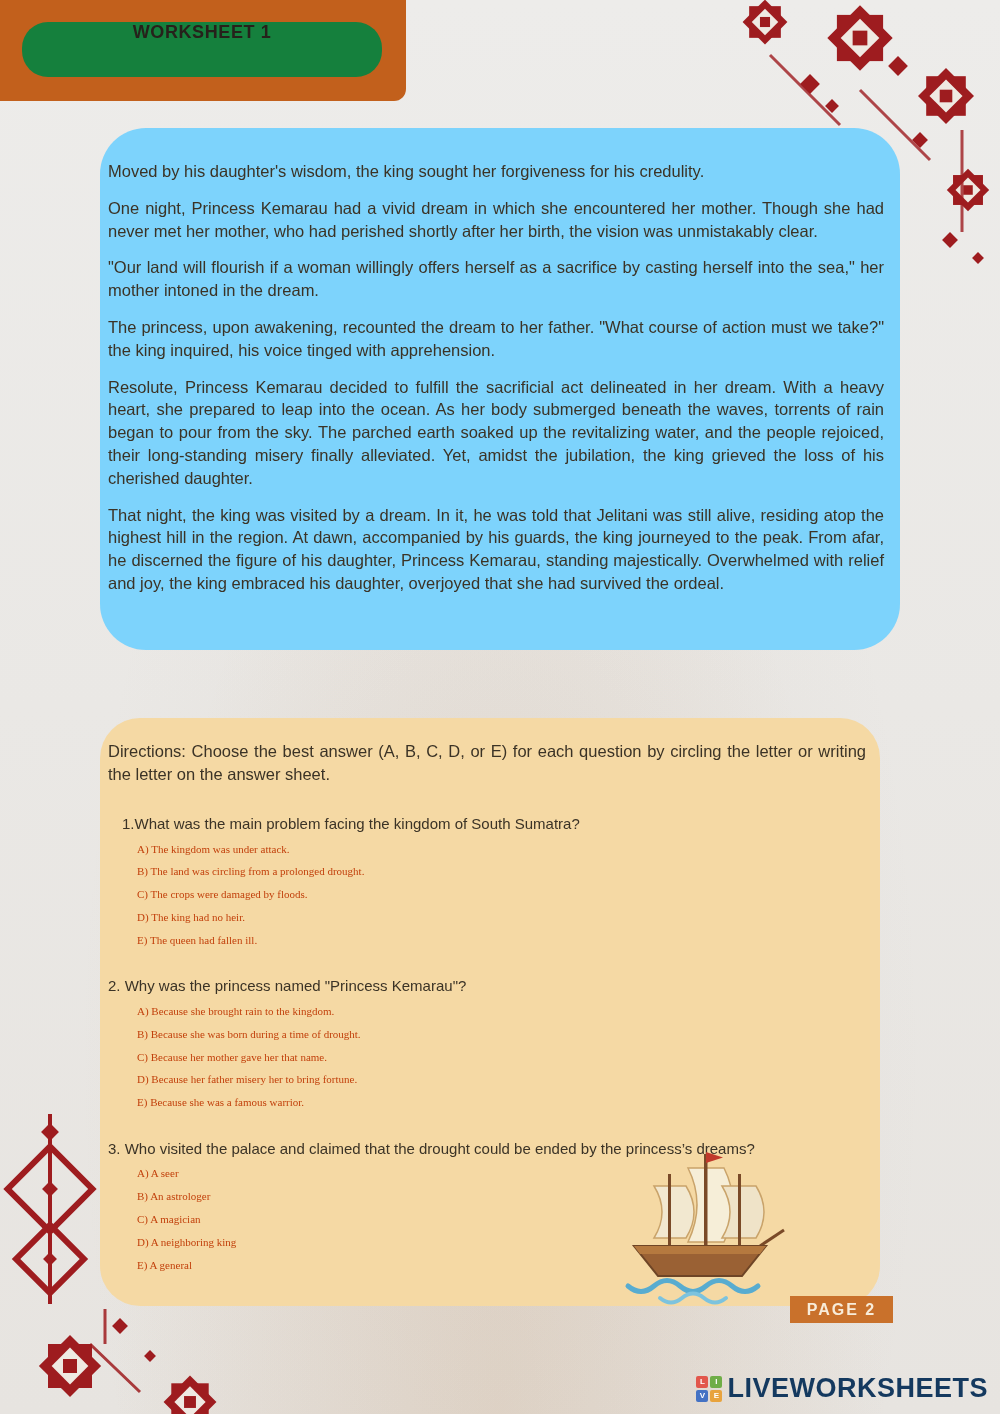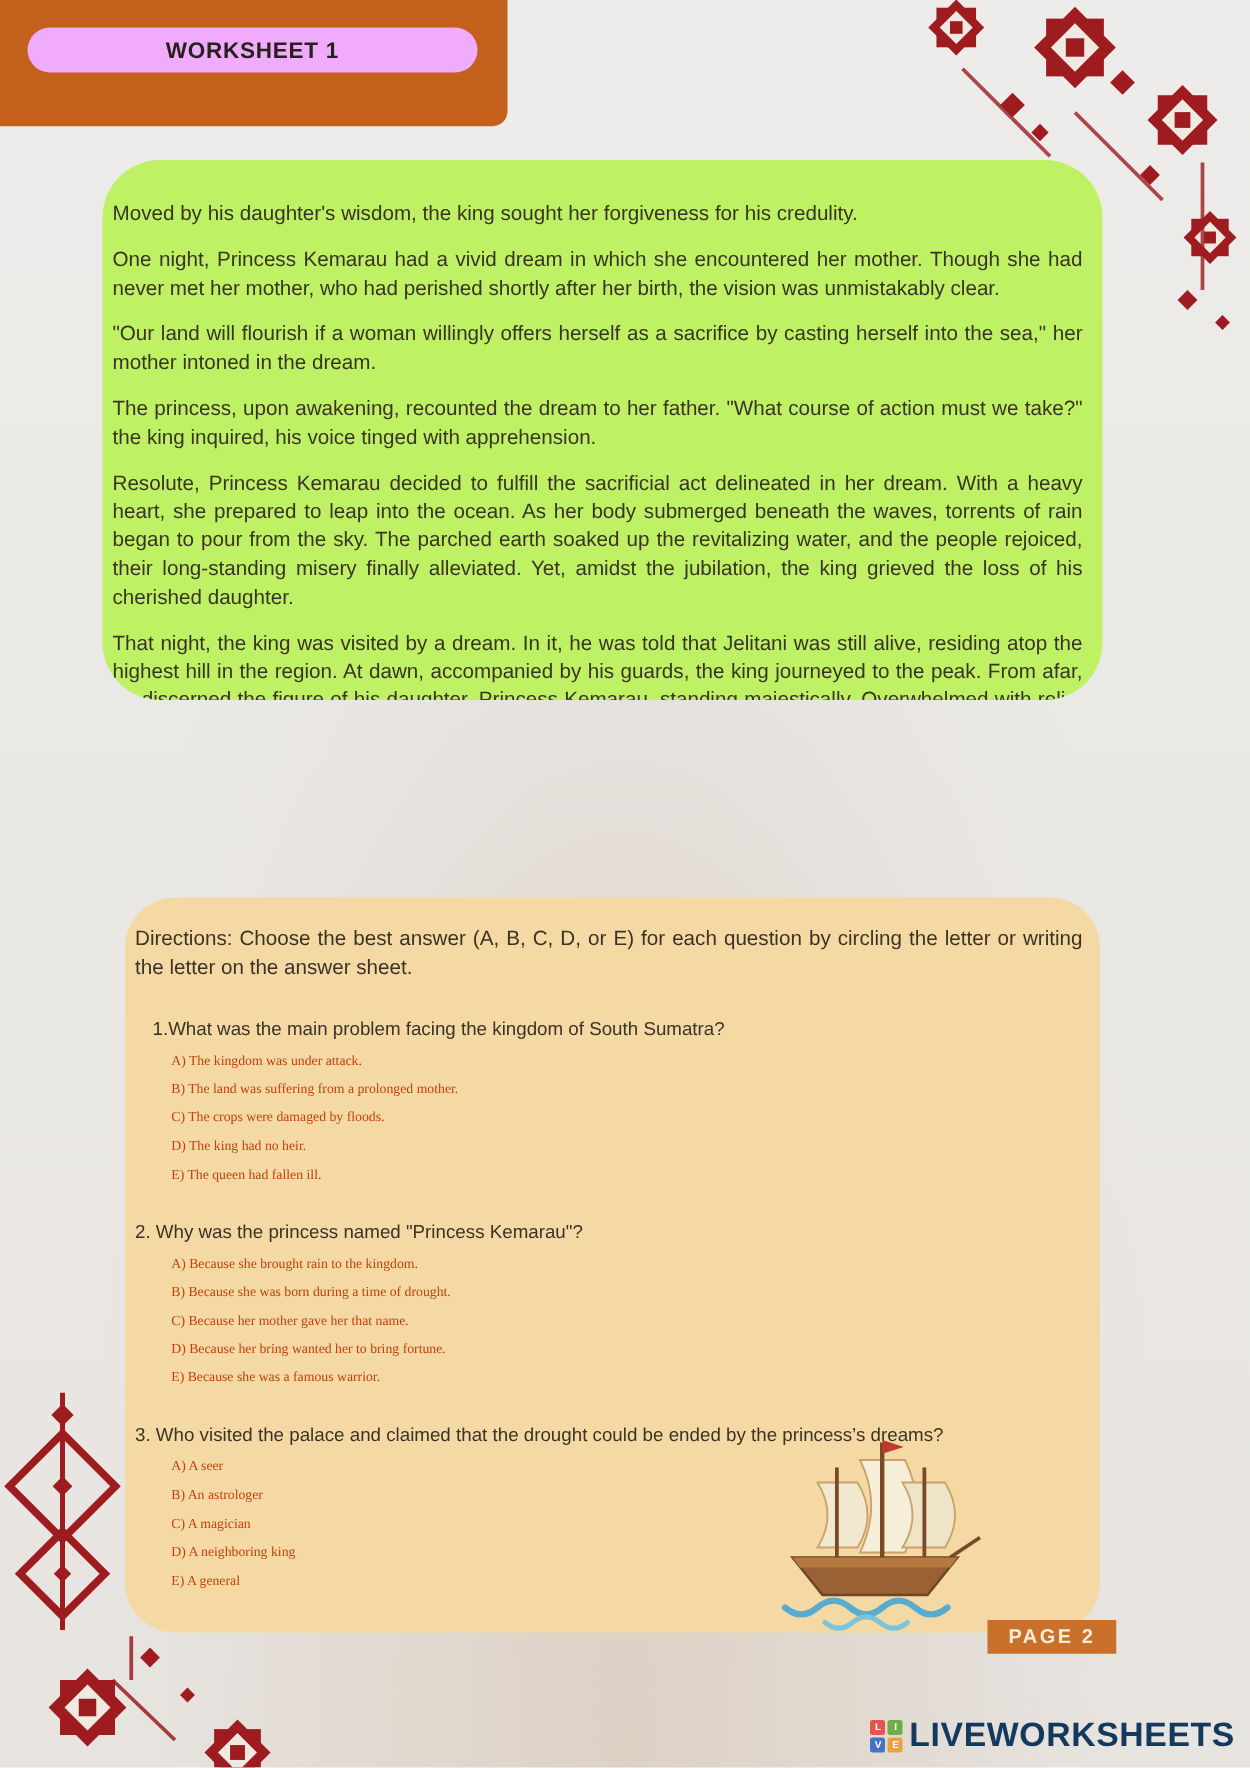--- a/index.html
+++ b/index.html
@@ -12,32 +12,32 @@
       linear-gradient(#edecea, #e7e4e0);
   }
   .page{position:absolute;inset:0;}
 
   
   .banner{
     position:absolute;left:0;top:0;width:406px;height:101px;
     background:#c2601c;border-radius:0 0 12px 0;z-index:5;
   }
   .banner-pill{
-    position:absolute;left:22px;top:22px;width:360px;height:36px;
-    background:#f0abfc;border-radius:26px;
-    display:flex;align-items:center;justify-content:center;
+    position:absolute;left:22px;top:22px;width:360px;height:55px;
+    background:#15803d;border-radius:26px;
+    display:flex;align-items:flex-start;justify-content:center;
   }
   .banner-pill span{
     font-weight:bold;font-size:18px;letter-spacing:0.6px;color:#26211b;
   }
 
   
   .story-box{
-    position:absolute;left:82px;top:128px;width:800px;height:432px;
-    background:#bef264;border-radius:46px;box-sizing:border-box;
+    position:absolute;left:100px;top:128px;width:800px;height:522px;
+    background:#7dd3fc;border-radius:46px;box-sizing:border-box;
     padding:32px 16px 26px 8px;overflow:hidden;z-index:4;
   }
   .story-box p{
     margin:0 0 14px 0;font-size:16.5px;line-height:22.8px;color:#3b3326;
     text-align:justify;
   }
   .story-box p:last-child{margin-bottom:16px;}
 
   
   .quiz-box{
@@ -159,32 +159,32 @@
     <p>Resolute, Princess Kemarau decided to fulfill the sacrificial act delineated in her dream. With a heavy heart, she prepared to leap into the ocean. As her body submerged beneath the waves, torrents of rain began to pour from the sky. The parched earth soaked up the revitalizing water, and the people rejoiced, their long-standing misery finally alleviated. Yet, amidst the jubilation, the king grieved the loss of his cherished daughter.</p>
     <p>That night, the king was visited by a dream. In it, he was told that Jelitani was still alive, residing atop the highest hill in the region. At dawn, accompanied by his guards, the king journeyed to the peak. From afar, he discerned the figure of his daughter, Princess Kemarau, standing majestically. Overwhelmed with relief and joy, the king embraced his daughter, overjoyed that she had survived the ordeal.</p>
   </div>
 
   <div class="quiz-box">
     <p class="directions">Directions: Choose the best answer (A, B, C, D, or E) for each question by circling the letter or writing the letter on the answer sheet.</p>
 
     <div class="question first">
       <p class="q-text">1.What was the main problem facing the kingdom of South Sumatra?</p>
       <div class="option">A) The kingdom was under attack.</div>
-      <div class="option">B) The land was suffering from a prolonged mother.</div>
+      <div class="option">B) The land was circling from a prolonged drought.</div>
       <div class="option">C) The crops were damaged by floods.</div>
       <div class="option">D) The king had no heir.</div>
       <div class="option">E) The queen had fallen ill.</div>
     </div>
 
     <div class="question">
       <p class="q-text">2. Why was the princess named "Princess Kemarau"?</p>
       <div class="option">A) Because she brought rain to the kingdom.</div>
       <div class="option">B) Because she was born during a time of drought.</div>
       <div class="option">C) Because her mother gave her that name.</div>
-      <div class="option">D) Because her bring wanted her to bring fortune.</div>
+      <div class="option">D) Because her father misery her to bring fortune.</div>
       <div class="option">E) Because she was a famous warrior.</div>
     </div>
 
     <div class="question">
       <p class="q-text">3. Who visited the palace and claimed that the drought could be ended by the princess’s dreams?</p>
       <div class="option">A) A seer</div>
       <div class="option">B) An astrologer</div>
       <div class="option">C) A magician</div>
       <div class="option">D) A neighboring king</div>
       <div class="option">E) A general</div>

